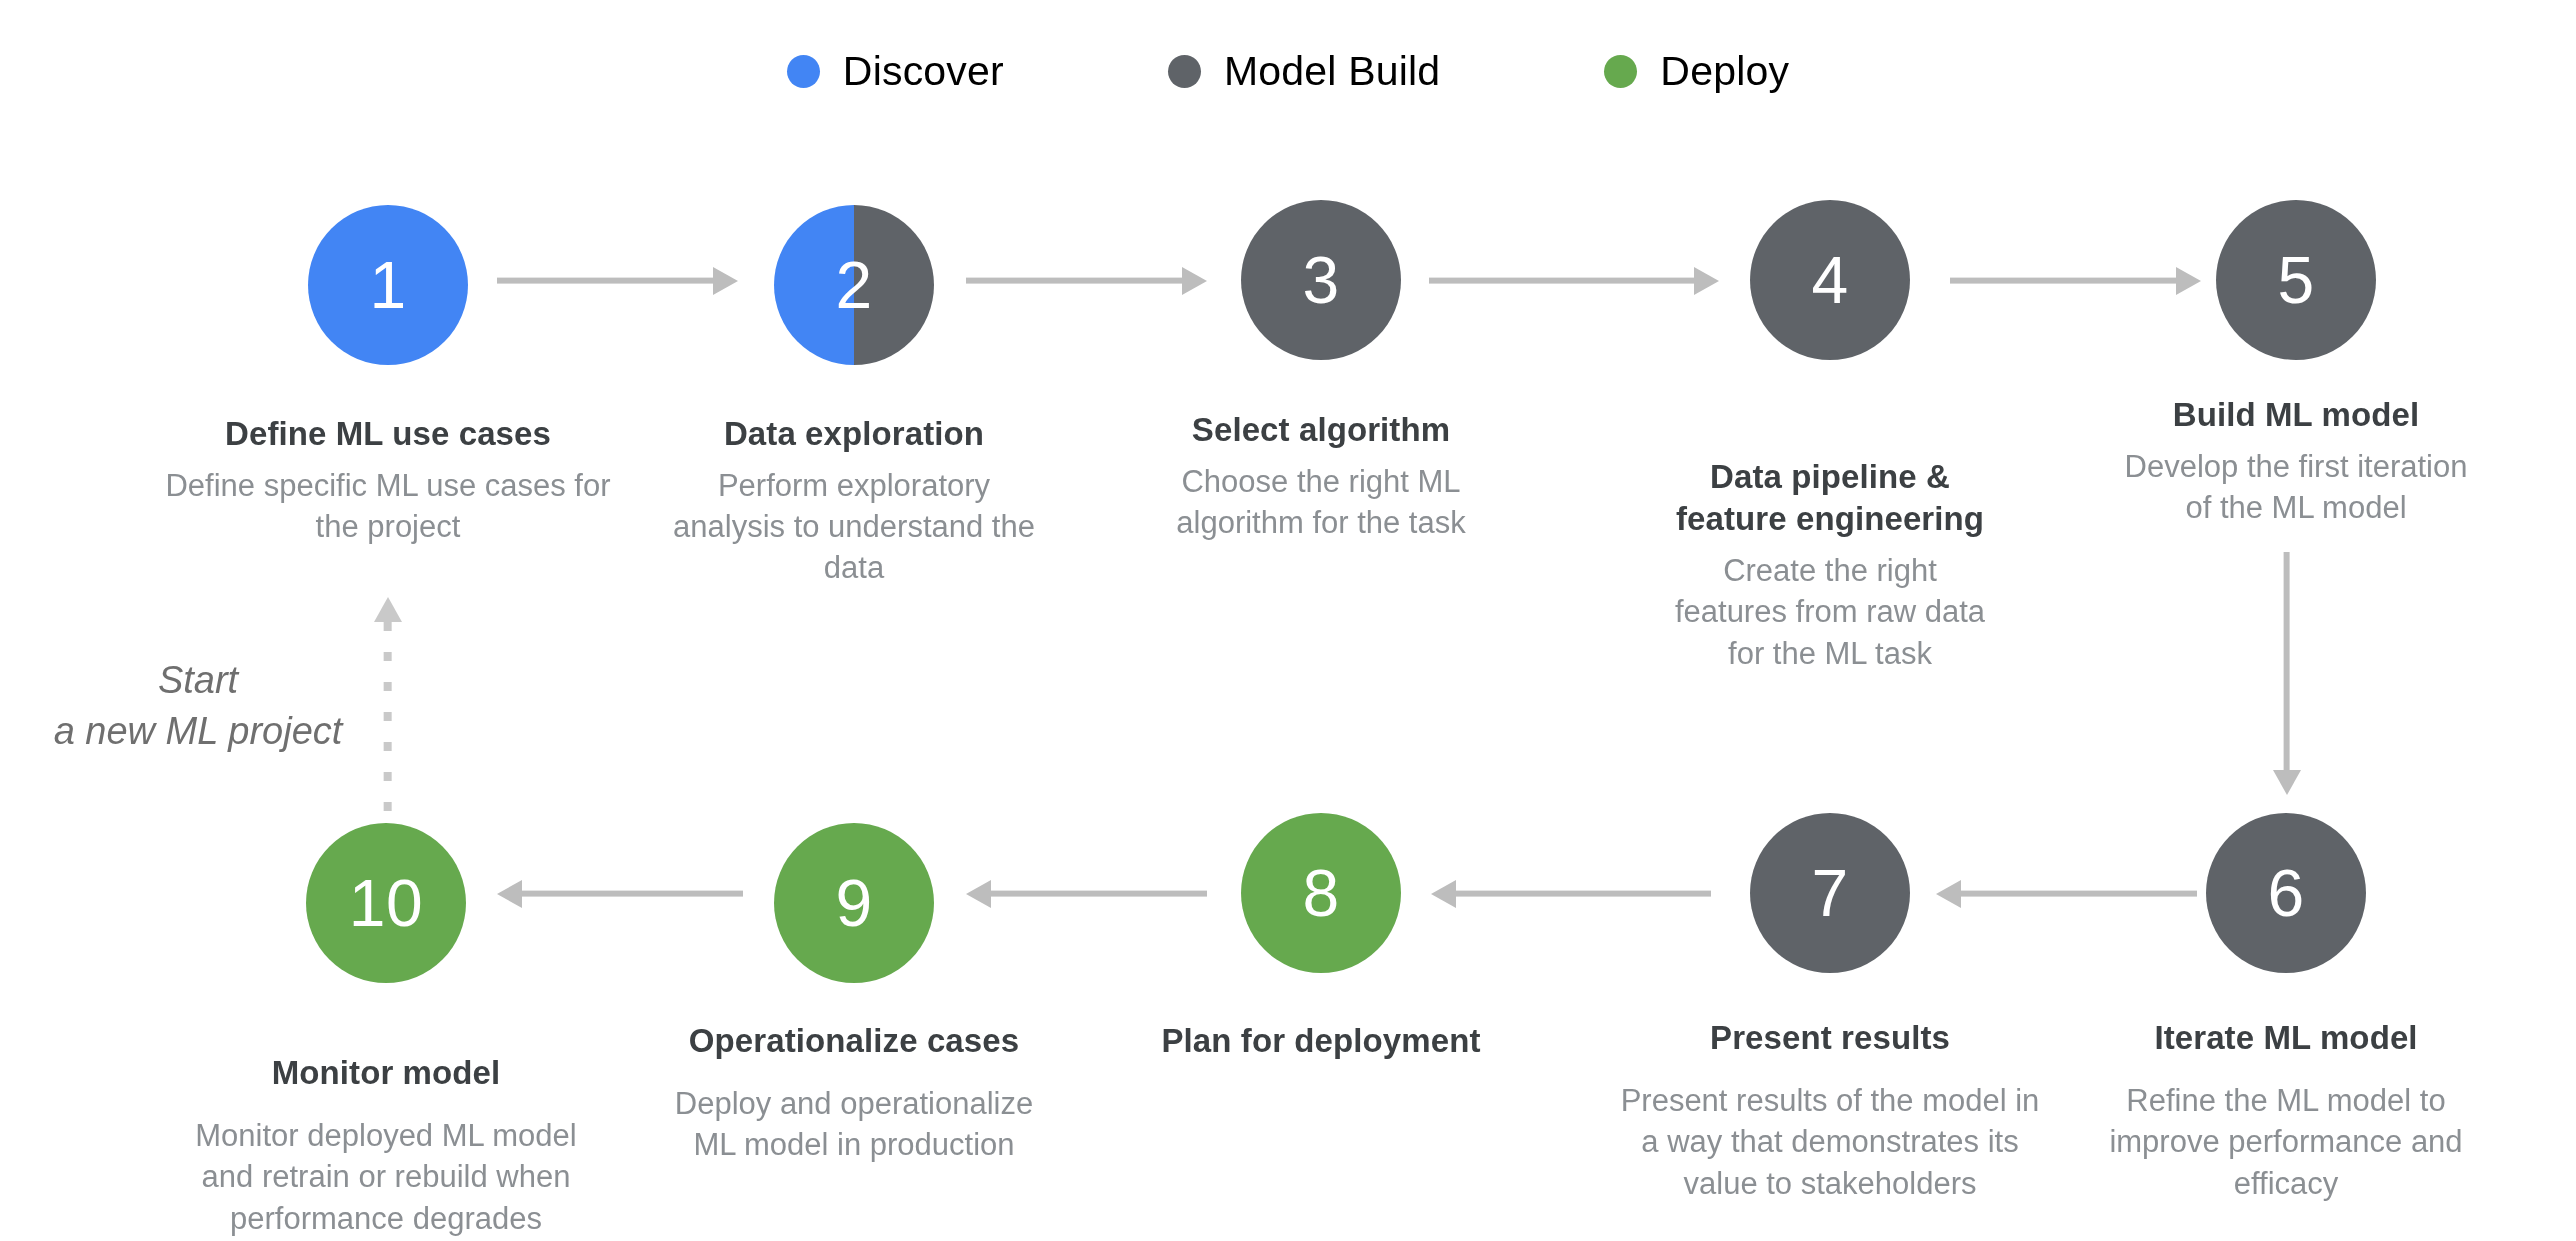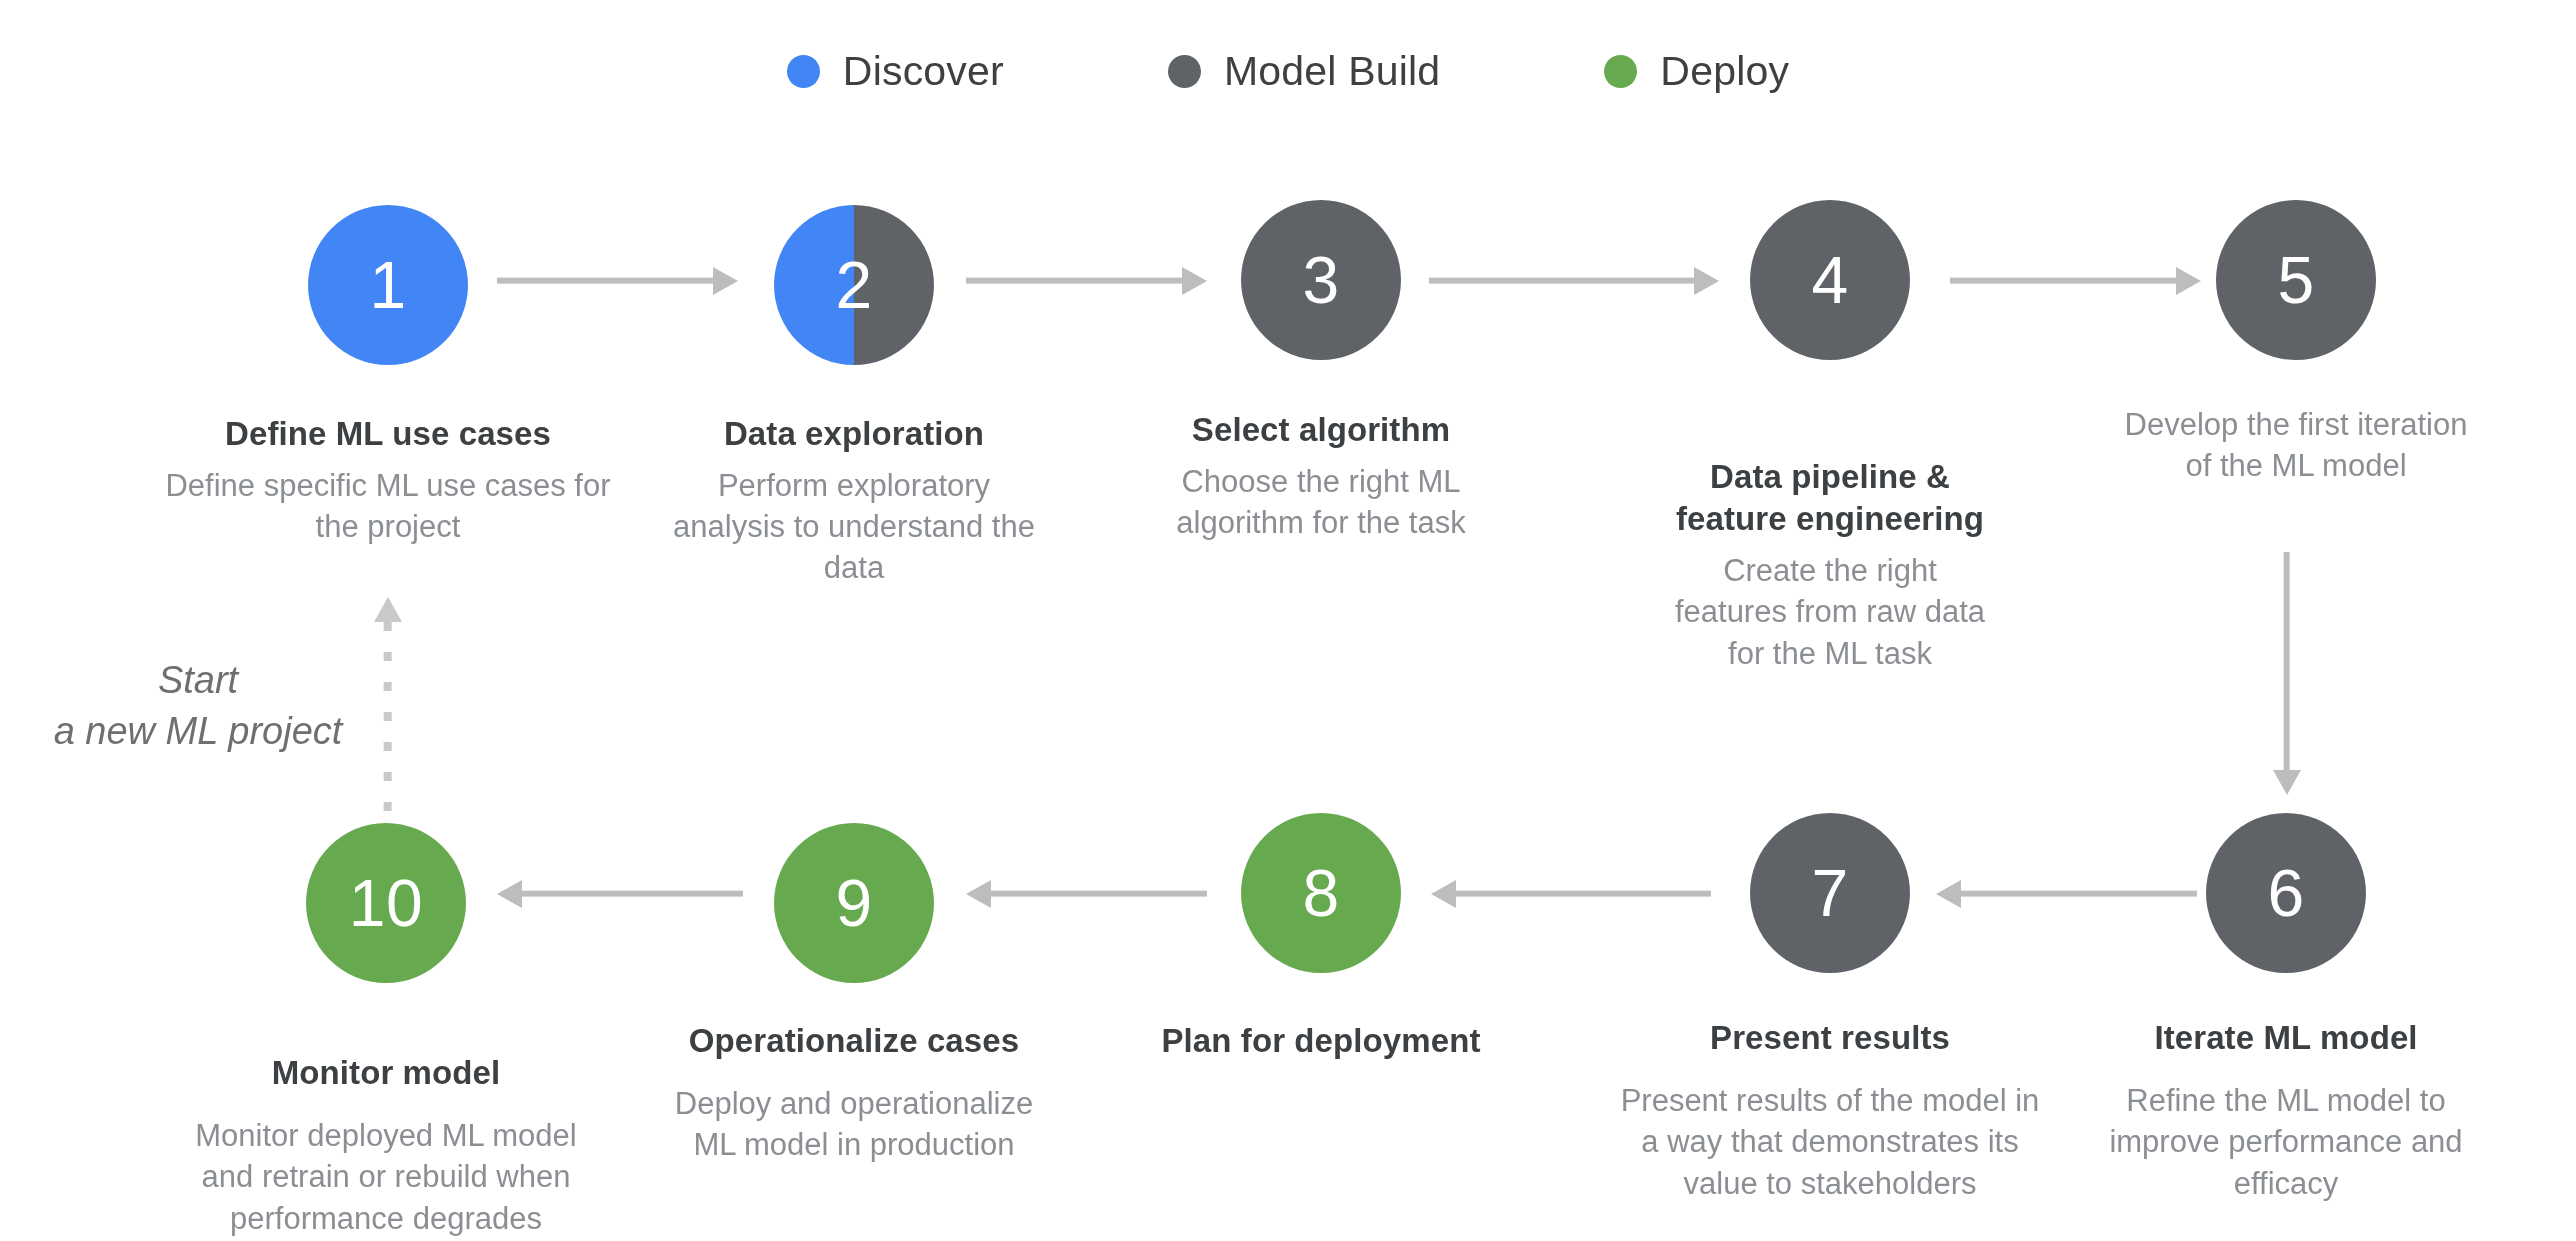--- a/index.html
+++ b/index.html
@@ -39,21 +39,21 @@
   }
   .legend-dot {
     width: 33px;
     height: 33px;
     border-radius: 50%;
     display: block;
     flex: 0 0 auto;
   }
   .legend-label {
     font-size: 41px;
-    color: #404040;
+    color: #000000;
     letter-spacing: 0.2px;
     white-space: nowrap;
   }
 
   
   .node {
     position: absolute;
     transform: translate(-50%, -50%);
     width: 160px;
     height: 160px;
@@ -287,20 +287,21 @@
 feature engineering</div>
     <div class="step-desc gap-small">Create the right
 features from raw data
 for the ML task</div>
   </div>
 
   <div class="node" style="left:2296px; top:280px; background:#5F6368;">
     <span class="node-number">5</span>
   </div>
   <div class="step-text" style="left:2296px; top:394px; width:483px;">
+    <div class="step-title">Build ML model</div>
     <div class="step-desc gap-small">Develop the first iteration
 of the ML model</div>
   </div>
 
   <div class="node" style="left:2286px; top:893px; background:#5F6368;">
     <span class="node-number">6</span>
   </div>
   <div class="step-text" style="left:2286px; top:1017px; width:473px;">
     <div class="step-title">Iterate ML model</div>
     <div class="step-desc gap-large">Refine the ML model to

